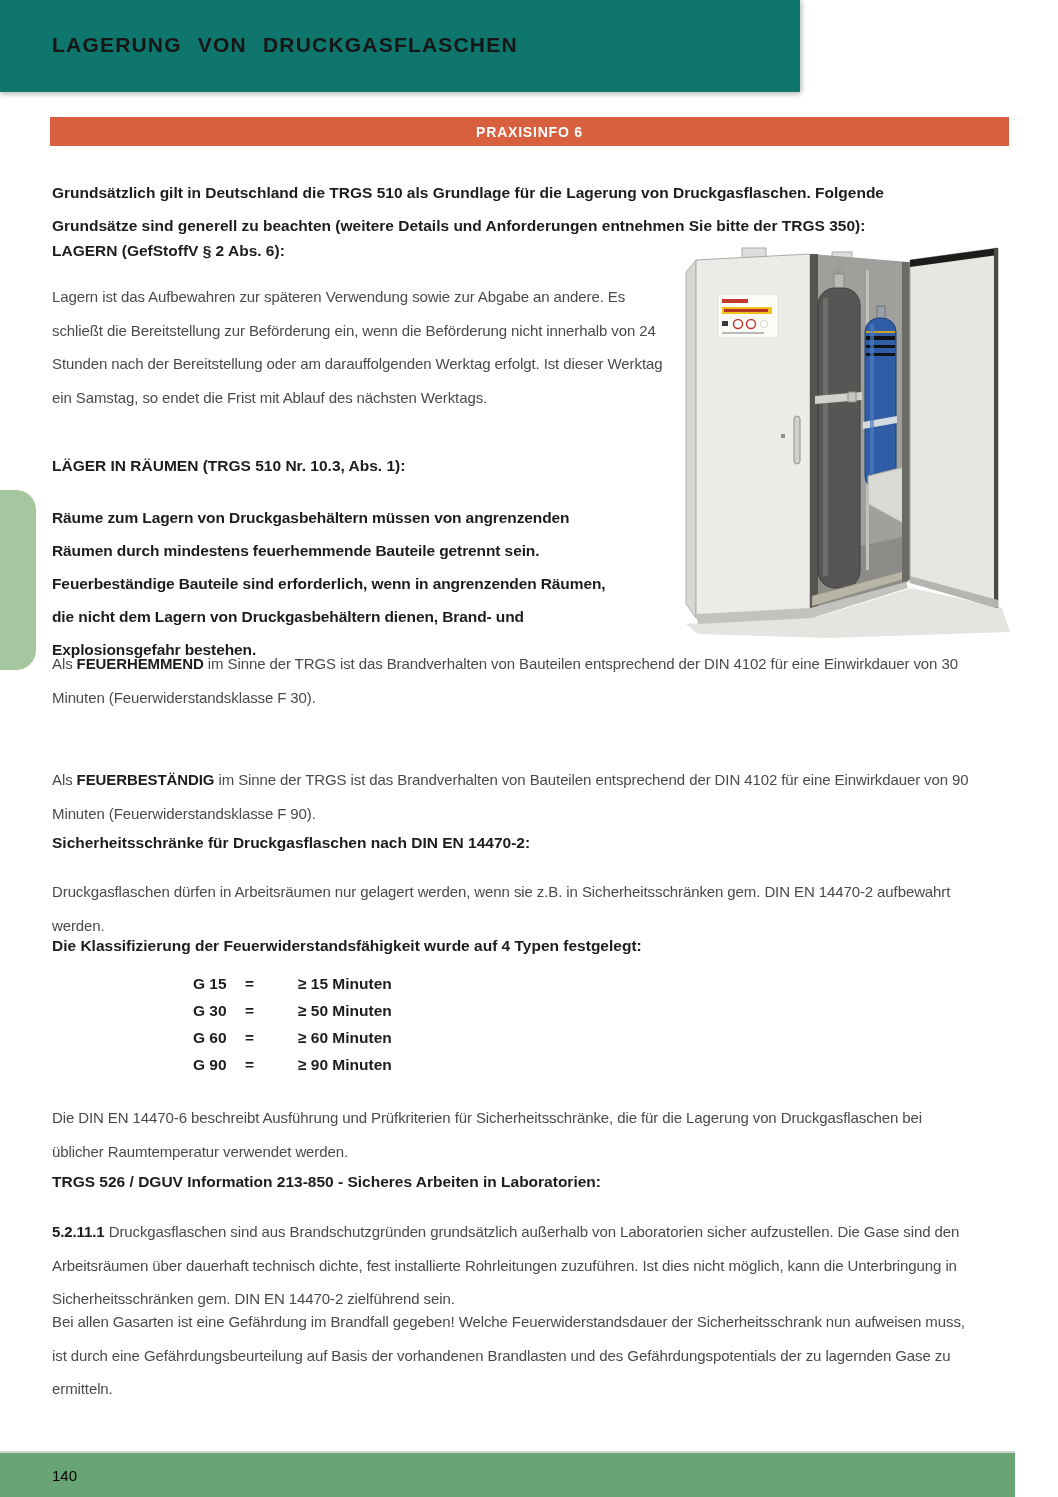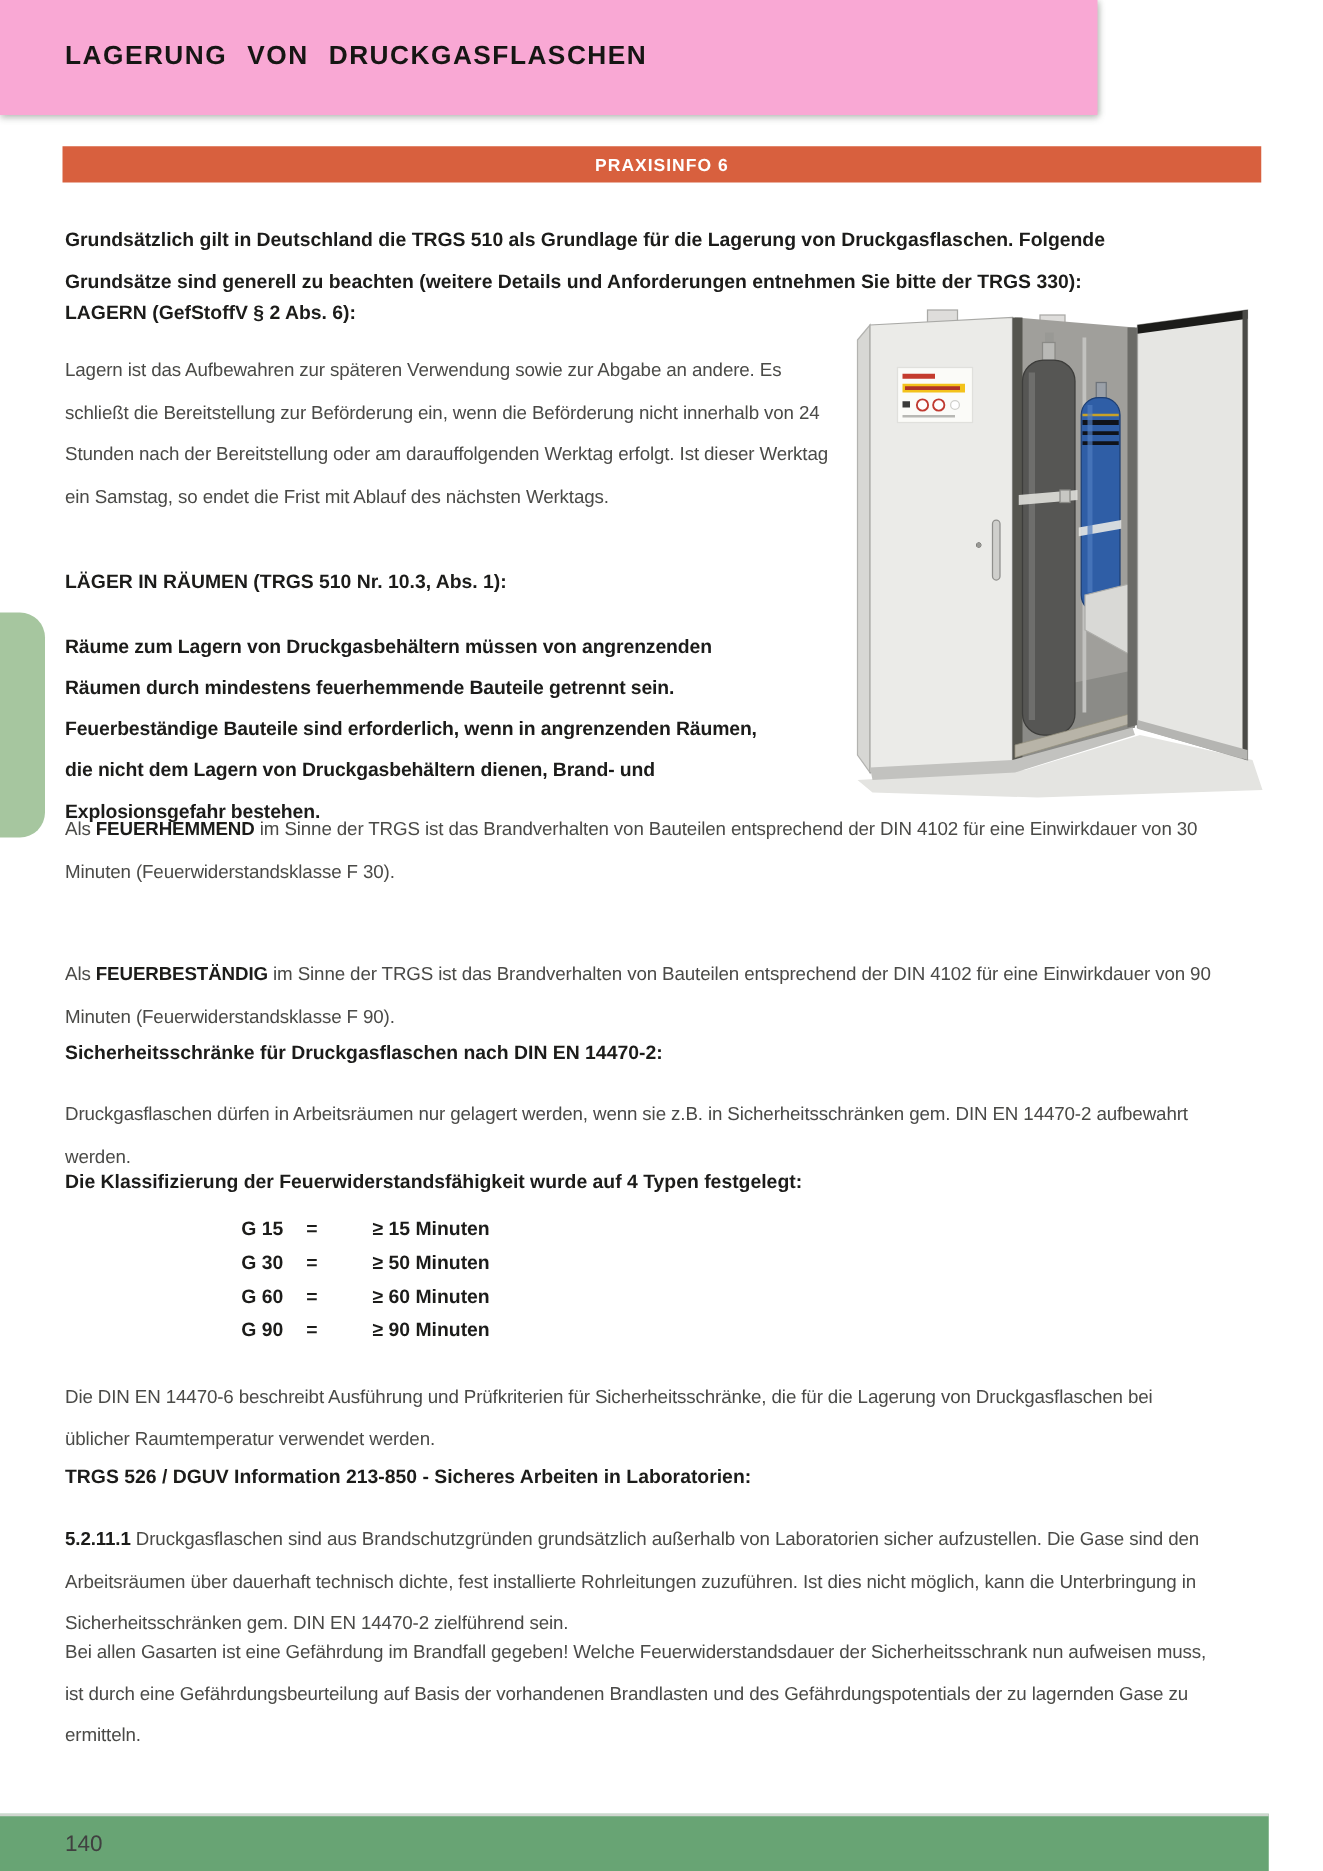--- a/index.html
+++ b/index.html
@@ -7,22 +7,22 @@
   body {
     width: 1058px; height: 1497px;
     position: relative;
     background: #ffffff;
     overflow: hidden;
     font-family: "Liberation Sans", sans-serif;
     color: #4a4a47;
   }
   .header-bar {
     position: absolute; left: 0; top: 0;
-    width: 878px; height: 92px;
-    background: #f9a8d4;
+    width: 800px; height: 92px;
+    background: #0f766e;
     box-shadow: 0 3px 5px rgba(100,110,100,.35), 3px 0 4px rgba(120,130,120,.25);
   }
   .header-title {
     position: absolute; left: 52px; top: 33px; margin: 0;
     font-size: 21px; font-weight: bold; color: #161614;
     letter-spacing: 1.2px; word-spacing: 9px;
   }
   .side-tab {
     position: absolute; left: 0; top: 490px;
     width: 36px; height: 180px;
@@ -60,37 +60,37 @@
   .pos-trgs-h { top: 1172px; }
   .pos-trgs-p1 { top: 1200px; width: 928px; }
   .pos-trgs-p2 { top: 1290px; width: 928px; }
   .footer-bar {
     position: absolute; left: 0; top: 1451px;
     width: 1015px; height: 46px;
     background: #68a474;
     border-top: 2px solid #cfd6cf;
     display: flex; align-items: center;
   }
-  .footer-bar span { margin-left: 52px; font-size: 18px; color: #404040; }
+  .footer-bar span { margin-left: 52px; font-size: 15px; color: #000000; }
   .figure { position: absolute; left: 680px; top: 236px; width: 340px; height: 412px; }
 </style>
 </head>
 <body>
 
 <div class="header-bar">
   <h1 class="header-title">LAGERUNG VON DRUCKGASFLASCHEN</h1>
 </div>
 
 <div class="side-tab"></div>
 
 <div class="banner">
   <span>PRAXISINFO 6</span>
 </div>
 
-<p class="blk intro">Grundsätzlich gilt in Deutschland die TRGS 510 als Grundlage für die Lagerung von Druckgasflaschen. Folgende Grundsätze sind generell zu beachten (weitere Details und Anforderungen entnehmen Sie bitte der TRGS 330):</p>
+<p class="blk intro">Grundsätzlich gilt in Deutschland die TRGS 510 als Grundlage für die Lagerung von Druckgasflaschen. Folgende Grundsätze sind generell zu beachten (weitere Details und Anforderungen entnehmen Sie bitte der TRGS 350):</p>
 
 <p class="blk h2 pos-lagern-h">LAGERN (GefStoffV § 2 Abs. 6):</p>
 <p class="blk body-t pos-lagern-b">Lagern ist das Aufbewahren zur späteren Verwendung sowie zur Abgabe an andere. Es schließt die Bereitstellung zur Beförderung ein, wenn die Beförderung nicht innerhalb von 24 Stunden nach der Bereitstellung oder am darauffolgenden Werktag erfolgt. Ist dieser Werktag ein Samstag, so endet die Frist mit Ablauf des nächsten Werktags.</p>
 
 <div class="figure">
   <svg viewBox="0 0 340 412" width="340" height="412">
 
     <polygon points="6,388 140,380 232,352 322,372 330,396 150,402 18,398" fill="#e4e4e1"></polygon>
 
     <polygon points="6,36 16,24 16,382 6,368" fill="#d7d7d4" stroke="#b3b3b0" stroke-width="1"></polygon>

